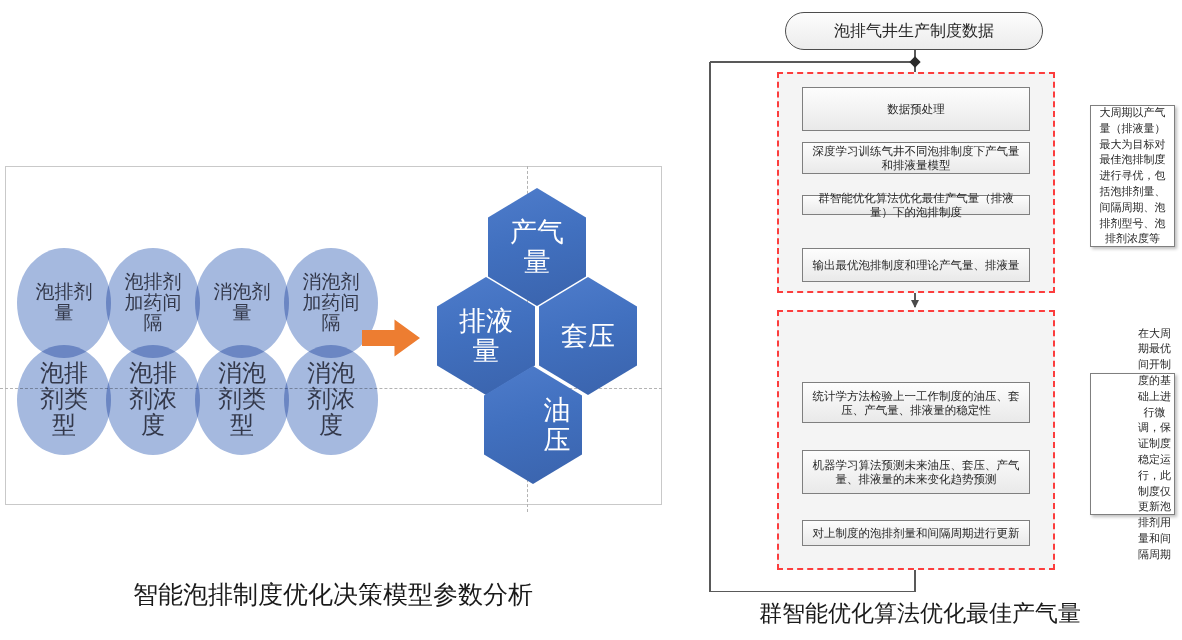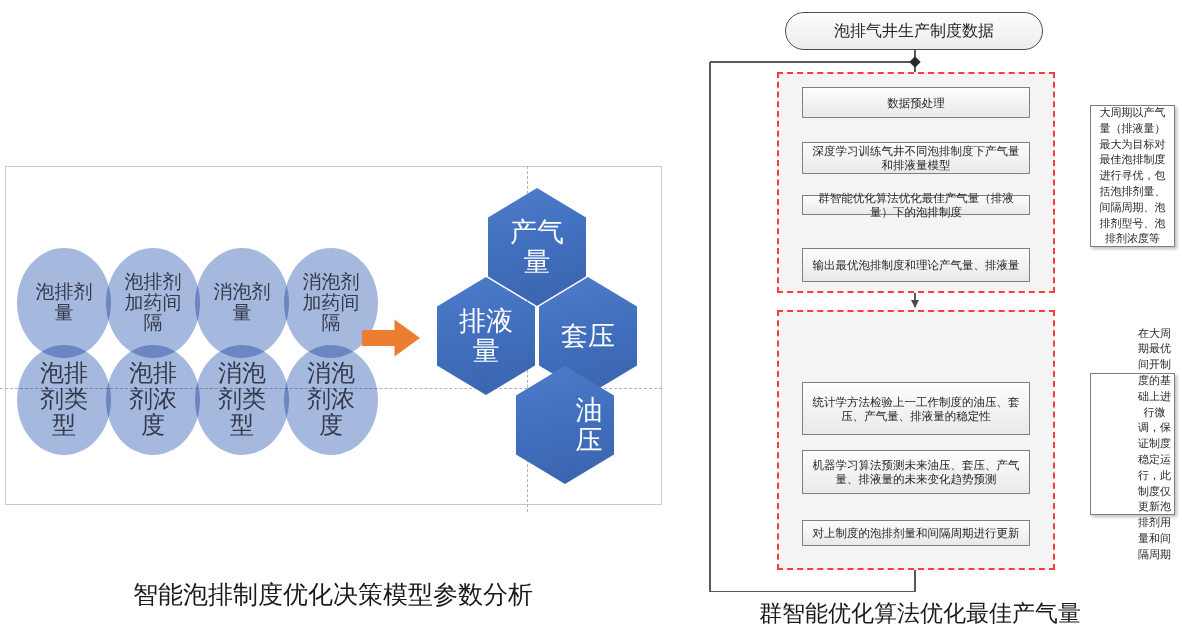--- a/index.html
+++ b/index.html
@@ -102,21 +102,21 @@
 剂浓
 度</div>
 
   <div class="block-arrow"></div>
 
   <div class="hex" style="left:488px; top:188px;">产气
 量</div>
   <div class="hex" style="left:437px; top:277px;">排液
 量</div>
   <div class="hex" style="left:539px; top:277px;">套压</div>
-  <div class="hex" style="left:516px; top:366px;padding-left:48px;">油压</div>
+  <div class="hex" style="left:484px; top:366px;padding-left:48px;">油压</div>
 
   <div class="caption caption-left">智能泡排制度优化决策模型参数分析</div>
 
   <div class="conn" style="left:710px; top:61.3px; width:205px; height:1.4px;"></div>
   <div class="conn" style="left:709.3px; top:62px; width:1.4px; height:530px;"></div>
   <div class="conn" style="left:710px; top:591px; width:206px; height:1.4px;"></div>
 
   <div class="conn" style="left:914.3px; top:50px;  width:1.4px; height:37px;"></div>
   <div class="conn" style="left:914.3px; top:118px; width:1.4px; height:23px;"></div>
   <div class="conn" style="left:914.3px; top:174px; width:1.4px; height:20px;"></div>
@@ -134,28 +134,28 @@
   <div class="arrow-down" style="left:910.5px; top:374px;"></div>
   <div class="arrow-down" style="left:910.5px; top:442px;"></div>
   <div class="arrow-down" style="left:910.5px; top:512px;"></div>
   <div class="junction-diamond"></div>
 
   <div class="dashed-group group-1"></div>
   <div class="dashed-group group-2"></div>
 
   <div class="terminator">泡排气井生产制度数据</div>
 
-  <div class="step-box" style="top:87px;  height:31px;">数据预处理</div>
+  <div class="step-box" style="top:87px;  height:44px;">数据预处理</div>
   <div class="step-box" style="top:142px; height:32px;">深度学习训练气井不同泡排制度下产气量
 和排液量模型</div>
   <div class="step-box" style="top:195px; height:20px;">群智能优化算法优化最佳产气量（排液
 量）下的泡排制度</div>
   <div class="step-box" style="top:248px; height:34px;">输出最优泡排制度和理论产气量、排液量</div>
 
-  <div class="step-box" style="top:382px; height:53px;">统计学方法检验上一工作制度的油压、套
+  <div class="step-box" style="top:382px; height:41px;">统计学方法检验上一工作制度的油压、套
 压、产气量、排液量的稳定性</div>
   <div class="step-box" style="top:450px; height:44px;">机器学习算法预测未来油压、套压、产气
 量、排液量的未来变化趋势预测</div>
   <div class="step-box" style="top:520px; height:26px;">对上制度的泡排剂量和间隔周期进行更新</div>
 
   <div class="note-box note-a">大周期以产气
 量（排液量）
 最大为目标对
 最佳泡排制度
 进行寻优，包

